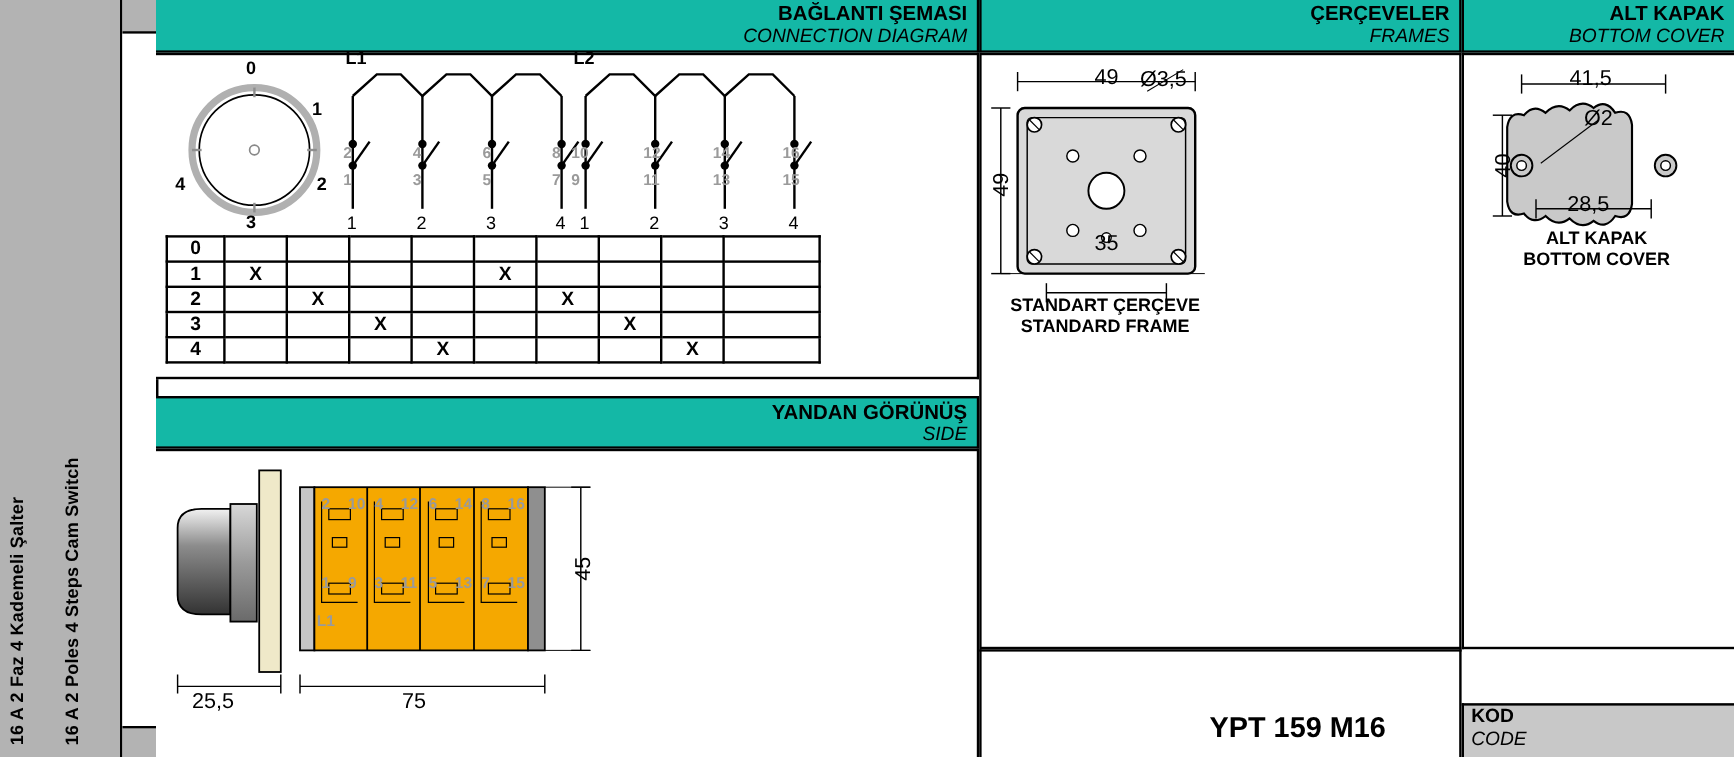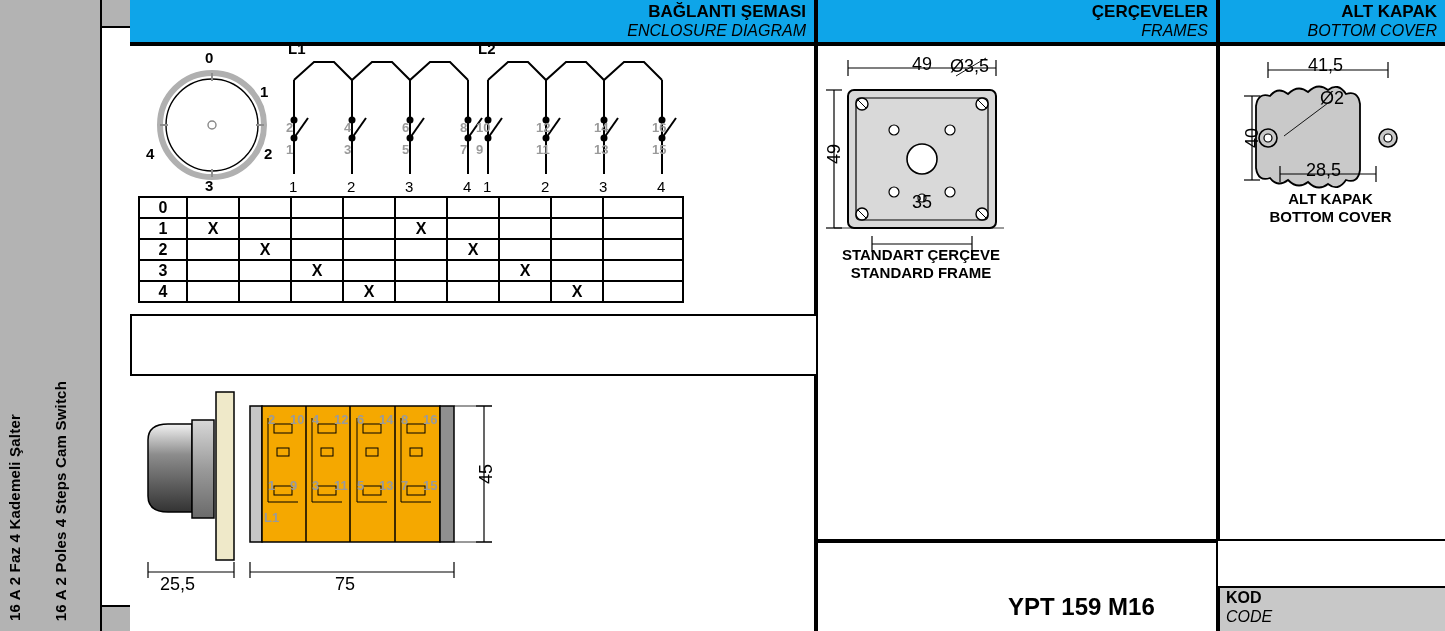--- a/index.html
+++ b/index.html
@@ -34,21 +34,21 @@
     position:absolute;left:102px;top:0;width:28px;height:631px;background:#b3b3b3;
     border-right:2px solid #000;
   }
   .gray-col .notch{
     position:absolute;left:0;top:26px;width:28px;height:577px;background:#ffffff;
     border-top:2px solid #000;border-bottom:2px solid #000;
   }
 
   
   .band{
-    position:absolute;background:#0ea5e9;border:2px solid #000;
+    position:absolute;background:#14b8a6;border:2px solid #000;
     box-sizing:border-box;
   }
   .band .tr{
     position:absolute;right:8px;top:2px;font-weight:bold;font-size:17px;text-align:right;
   }
   .band .en{
     position:absolute;right:8px;top:22px;font-style:italic;font-size:16px;text-align:right;
   }
 
   .panel{
@@ -98,21 +98,21 @@
   <div class="left-strip">
     <div class="vtext t1">16 A 2 Faz 4 Kademeli Şalter</div>
     <div class="vtext t2">16 A 2 Poles 4 Steps Cam Switch</div>
   </div>
   <div class="gray-col">
     <div class="notch"></div>
   </div>
 
   <div class="band" style="left:130px;top:0;width:686px;height:44px;border-left:none;border-top:none;">
     <div class="tr">BAĞLANTI ŞEMASI</div>
-    <div class="en">ENCLOSURE DIAGRAM</div>
+    <div class="en">CONNECTION DIAGRAM</div>
   </div>
 
   <div class="panel" style="left:130px;top:44px;width:686px;height:272px;border-left:none;">
   </div>
 
   <div style="position:absolute;left:150px;top:55px;width:130px;height:140px;">
     <svg width="130" height="140" viewBox="0 0 130 140">
       <circle cx="62" cy="70" r="52" fill="none" stroke="#b0b0b0" stroke-width="6"></circle>
       <circle cx="62" cy="70" r="46" fill="none" stroke="#000" stroke-width="1.4"></circle>
       <circle cx="62" cy="70" r="4" fill="none" stroke="#888" stroke-width="1.4"></circle>
@@ -268,20 +268,24 @@
         <td class="c">X</td>
         <td class="c"></td>
         <td class="c"></td>
         <td class="c"></td>
         <td class="c">X</td>
         <td class="wide"></td>
       </tr>
     </tbody>
   </table>
 
+  <div class="band" style="left:130px;top:330px;width:686px;height:44px;border-left:none;">
+    <div class="tr">YANDAN GÖRÜNÜŞ</div>
+    <div class="en">SIDE</div>
+  </div>
 
   <div class="panel" style="left:130px;top:374px;width:686px;height:257px;border-left:none;border-bottom:none;">
   </div>
 
   <div style="position:absolute;left:140px;top:382px;width:370px;height:200px;">
     <svg width="370" height="200" viewBox="0 0 370 200">
       <defs>
         <linearGradient id="knobGrad" x1="0" y1="0" x2="0" y2="1">
           <stop offset="0%" stop-color="#f2f2f2"></stop>
           <stop offset="35%" stop-color="#8c8c8c"></stop>

